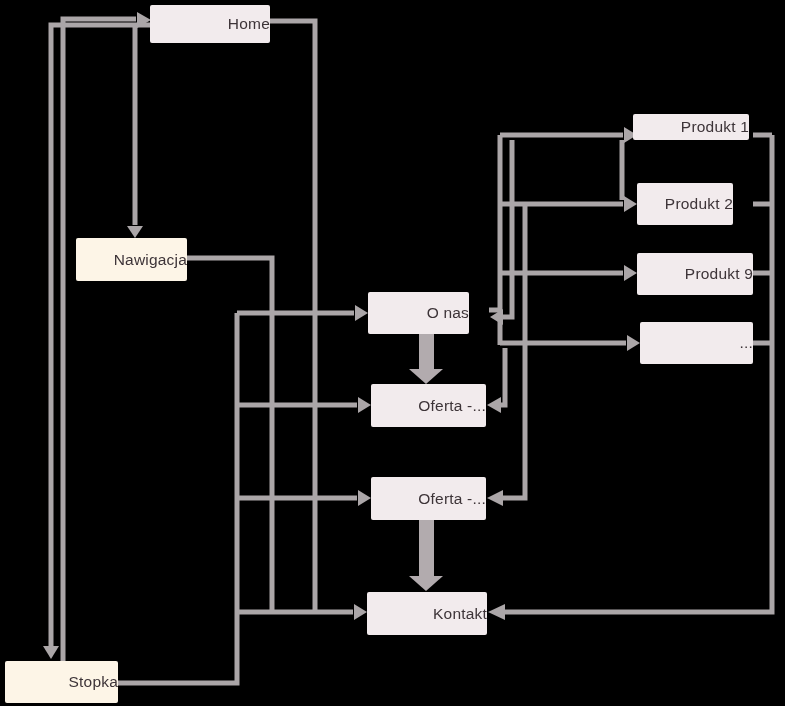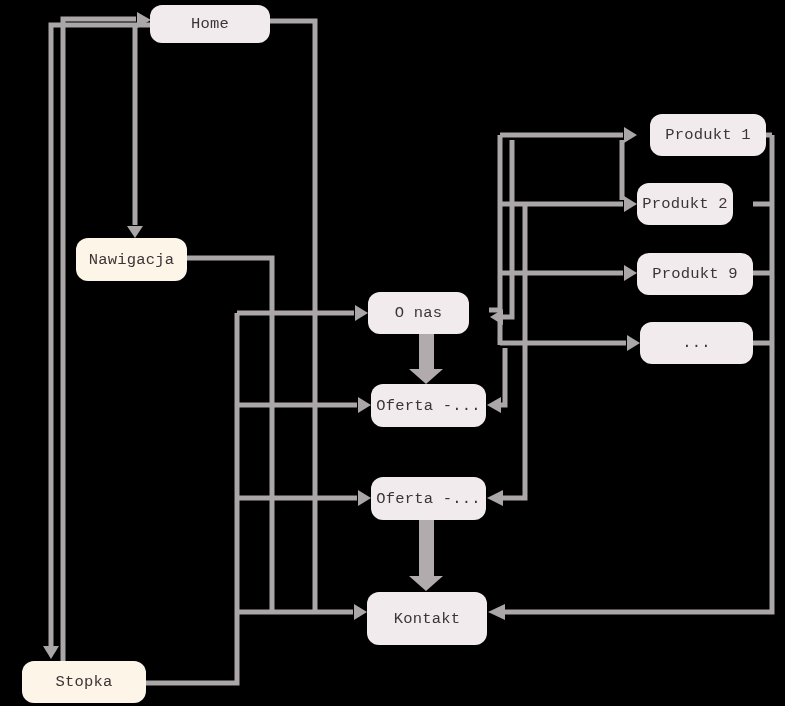--- a/index.html
+++ b/index.html
@@ -18,29 +18,28 @@
     font-family:"Liberation Sans", sans-serif;
     position:relative;
   }
   .stage{position:absolute;inset:0;}
   svg.edges{position:absolute;left:0;top:0;}
   svg.edges polyline{stroke:var(--line);stroke-width:5;fill:none;}
   svg.edges polygon{fill:var(--line);stroke:none;}
   svg.edges .thick{fill:var(--thick);}
   .node{
     position:absolute;
-    border-radius:12px;
-    display:flex;align-items:center;justify-content:center;
+    border-radius:2px;
+    display:flex;align-items:center;justify-content:flex-end;
     box-sizing:border-box;
     color:var(--text);
     font-size:15.5px;
     font-weight:500;
     letter-spacing:.2px;
     cursor:default;
-    font-family:Liberation Mono, monospace;
   }
   .node.rose{background:var(--node-rose);}
   .node.cream{background:var(--node-cream);}
 </style>
 </head>
 <body>
 
 <div class="stage">
 
   <svg class="edges" width="785" height="706" viewBox="0 0 785 706" aria-hidden="true">
@@ -140,36 +139,36 @@
     </g>
   </svg>
 
   <div id="nodes">
       <div class="node rose" style="left: 150px; top: 5px; width: 120px; height: 38px;">
         <span>Home</span>
       </div>
       <div class="node cream" style="left: 76px; top: 238px; width: 111px; height: 43px;">
         <span>Nawigacja</span>
       </div>
-      <div class="node cream" style="left: 22px; top: 661px; width: 124px; height: 42px;">
+      <div class="node cream" style="left: 5px; top: 661px; width: 113px; height: 42px;">
         <span>Stopka</span>
       </div>
       <div class="node rose" style="left: 368px; top: 292px; width: 101px; height: 42px;">
         <span>O nas</span>
       </div>
       <div class="node rose" style="left: 371px; top: 384px; width: 115px; height: 43px;">
         <span>Oferta -...</span>
       </div>
       <div class="node rose" style="left: 371px; top: 477px; width: 115px; height: 43px;">
         <span>Oferta -...</span>
       </div>
-      <div class="node rose" style="left: 367px; top: 592px; width: 120px; height: 53px;">
+      <div class="node rose" style="left: 367px; top: 592px; width: 120px; height: 43px;">
         <span>Kontakt</span>
       </div>
-      <div class="node rose" style="left: 650px; top: 114px; width: 116px; height: 42px;">
+      <div class="node rose" style="left: 633px; top: 114px; width: 116px; height: 26px;">
         <span>Produkt 1</span>
       </div>
       <div class="node rose" style="left: 637px; top: 183px; width: 96px; height: 42px;">
         <span>Produkt 2</span>
       </div>
       <div class="node rose" style="left: 637px; top: 253px; width: 116px; height: 42px;">
         <span>Produkt 9</span>
       </div>
       <div class="node rose" style="left: 640px; top: 322px; width: 113px; height: 42px;">
         <span>...</span>

